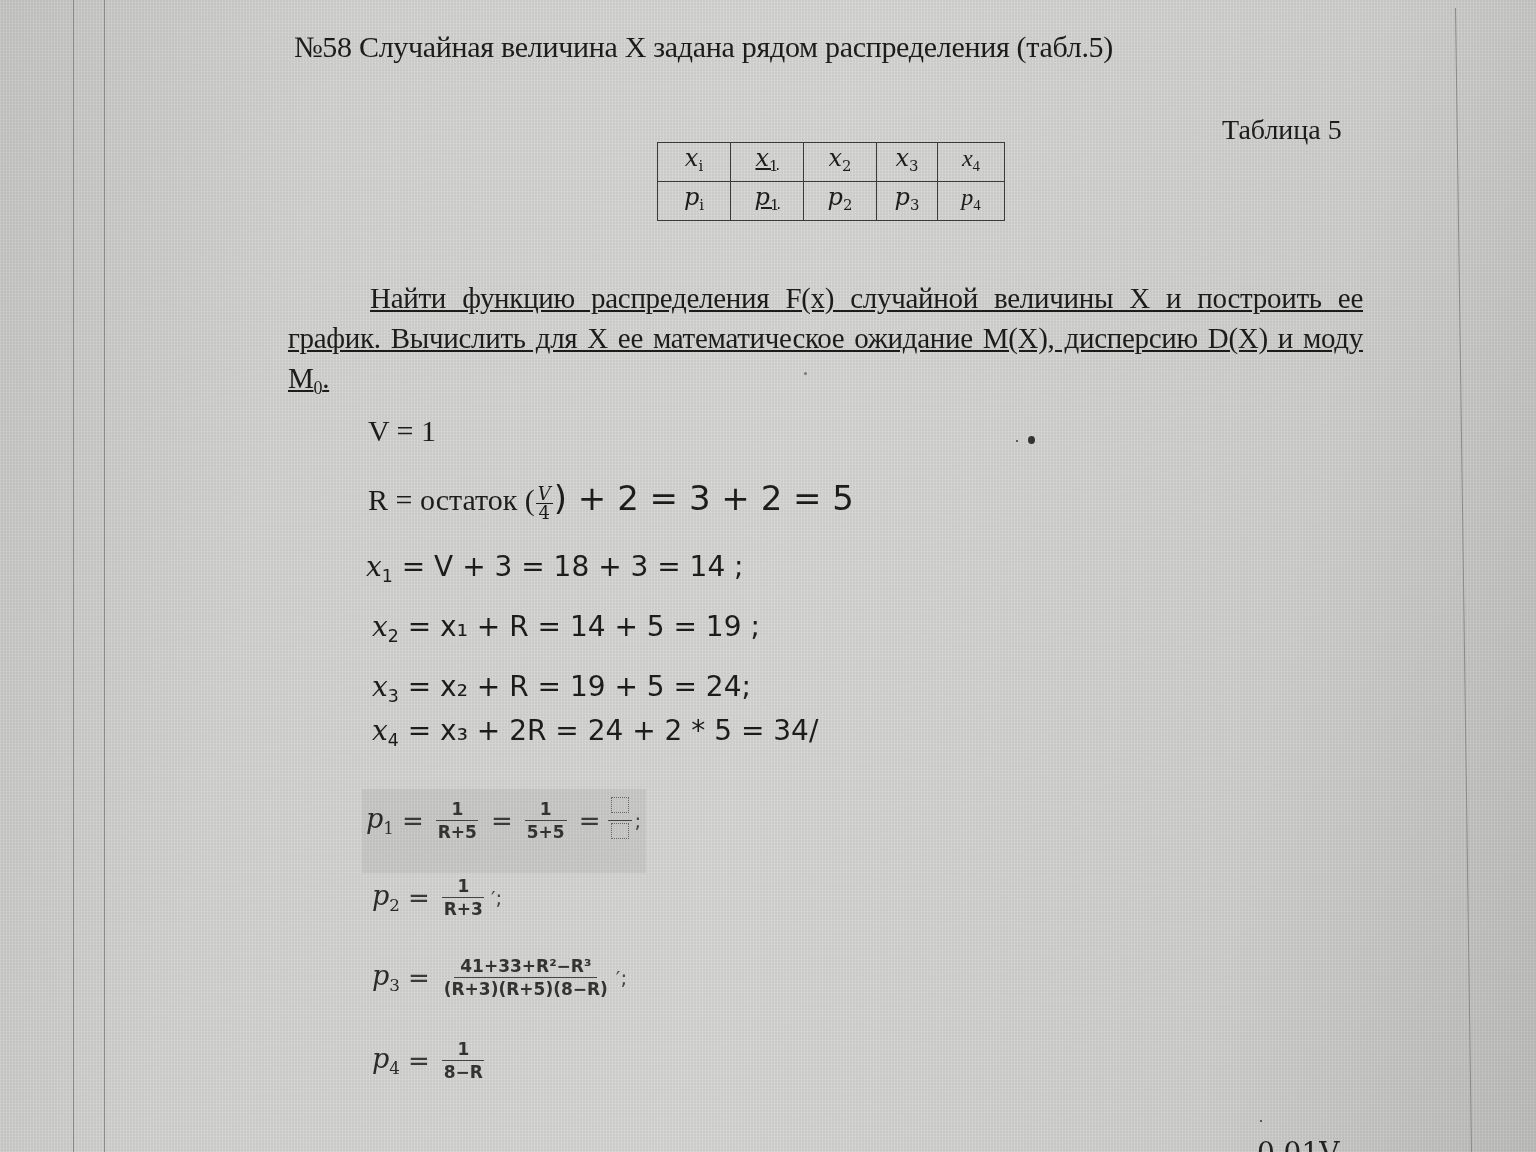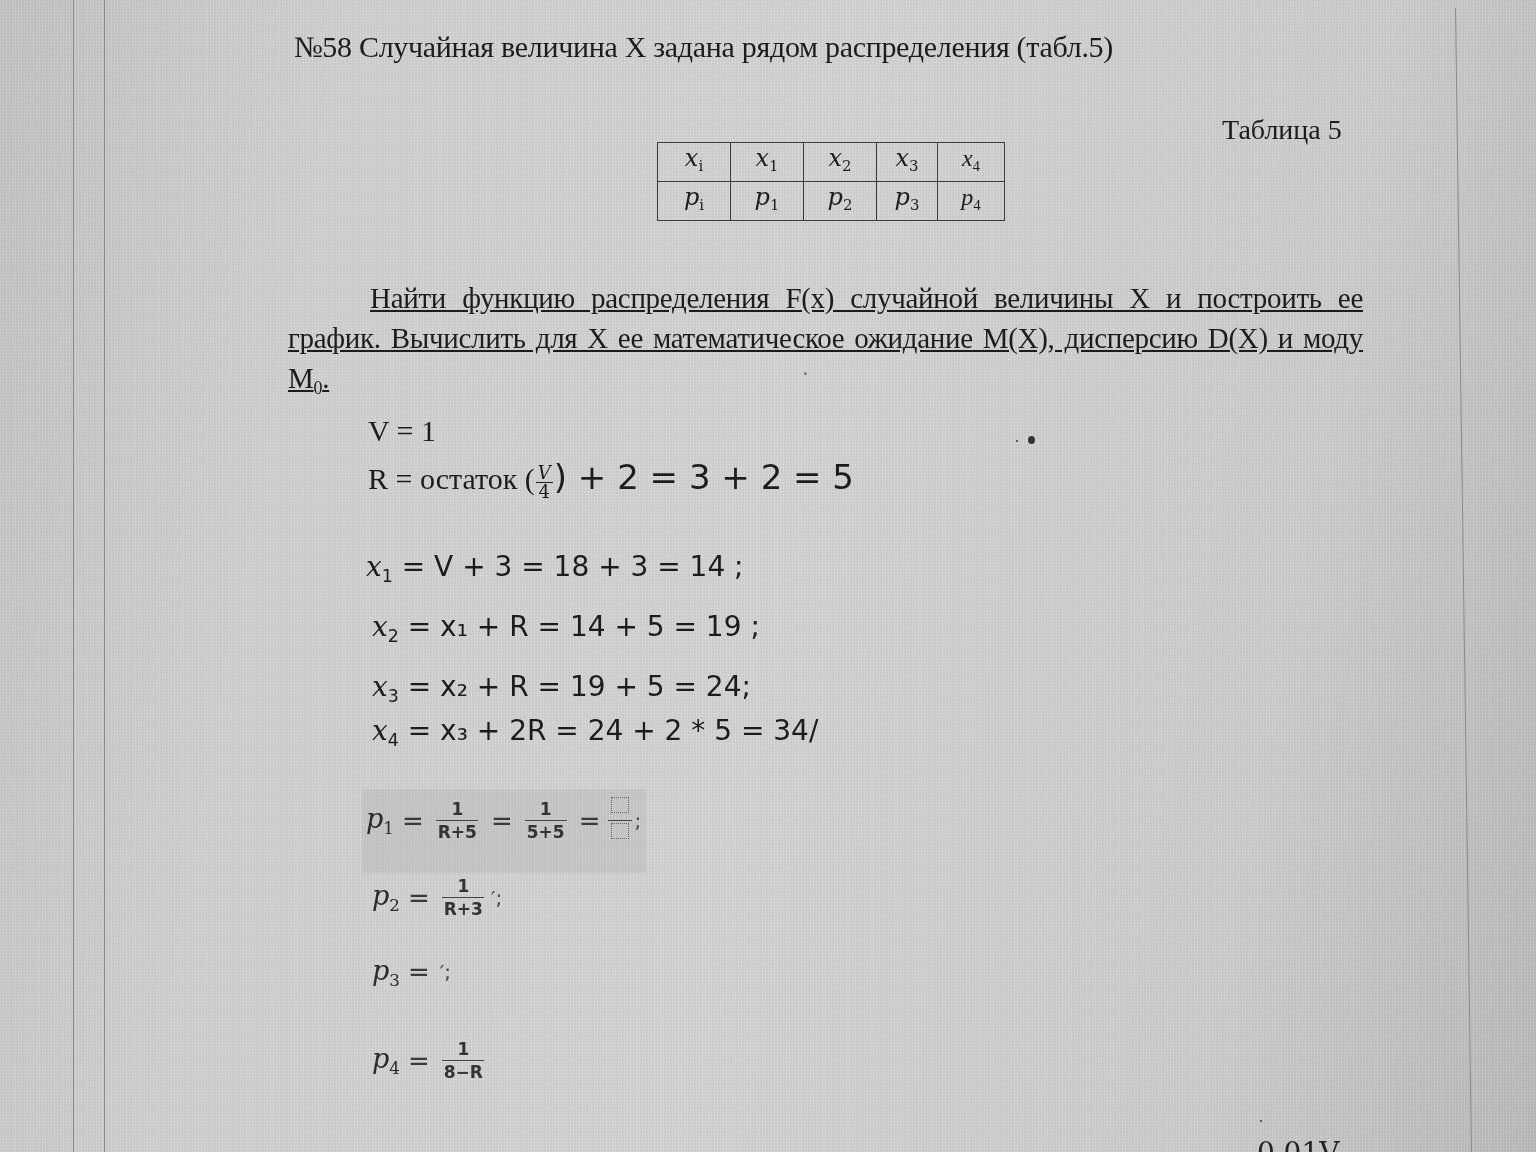--- a/index.html
+++ b/index.html
@@ -55,42 +55,42 @@
       font-size: 24px;
     }
     table.dist td {
       border: 1.5px solid #3a3a3a;
       height: 33px;
       padding: 0 14px;
       text-align: center;
       line-height: 30px;
     }
     table.dist td.c0 { width: 44px; }
-    table.dist td.c1 { width: 44px; }
+    table.dist td.c1 { width: 44px; text-decoration: underline; }
     table.dist td.c2 { width: 44px; }
     table.dist td.c3 { width: 32px; }
     table.dist td.c4 { width: 38px; font-family: Liberation Serif, serif; }
     .sub { font-size: 0.62em; vertical-align: -0.35em; font-style: normal; }
     .task {
       position: absolute;
       left: 288px; top: 278px;
       width: 1075px;
       font-size: 29px;
       line-height: 40px;
       text-align: justify;
       letter-spacing: -0.3px;
       text-decoration: underline;
     }
     .task .indent { display: inline-block; width: 82px; }
     .line {
       position: absolute;
       white-space: nowrap;
     }
     .v-line { left: 368px; top: 414px; font-size: 30px; }
-    .r-line { left: 368px; top: 457px; font-size: 30px; }
+    .r-line { left: 368px; top: 478px; font-size: 30px; }
     .r-line .num { font-family: "DejaVu Sans", sans-serif; font-size: 34px; }
     .frac-inline {
       display: inline-flex; flex-direction: column; align-items: center;
       vertical-align: middle; font-family: "DejaVu Serif", serif; font-size: 18px; line-height: 18px;
       margin: 0 1px;
     }
     .frac-inline .top { font-style: italic; border-bottom: 1.3px solid #1c1c1c; padding: 0 2px; }
     .math {
       font-family: "DejaVu Sans", sans-serif;
       font-size: 28px;
@@ -228,20 +228,24 @@
     <span class="frac">
         <span class="num-part">1</span>
         <span class="den-part">R+3</span>
       </span>
     <span class="trail">′;</span>
   </div>
 
   <div class="p-block p3">
     <span class="p-label"><span>p</span><span class="sub">3</span></span>
     <span class="eq">=</span>
+    <span class="frac">
+        <span class="num-part">41+33+R²−R³</span>
+        <span class="den-part">(R+3)(R+5)(8−R)</span>
+      </span>
     <span class="trail">′;</span>
   </div>
 
   <div class="p-block p4">
     <span class="p-label"><span>p</span><span class="sub">4</span></span>
     <span class="eq">=</span>
     <span class="frac">
         <span class="num-part">1</span>
         <span class="den-part">8−R</span>
       </span>

